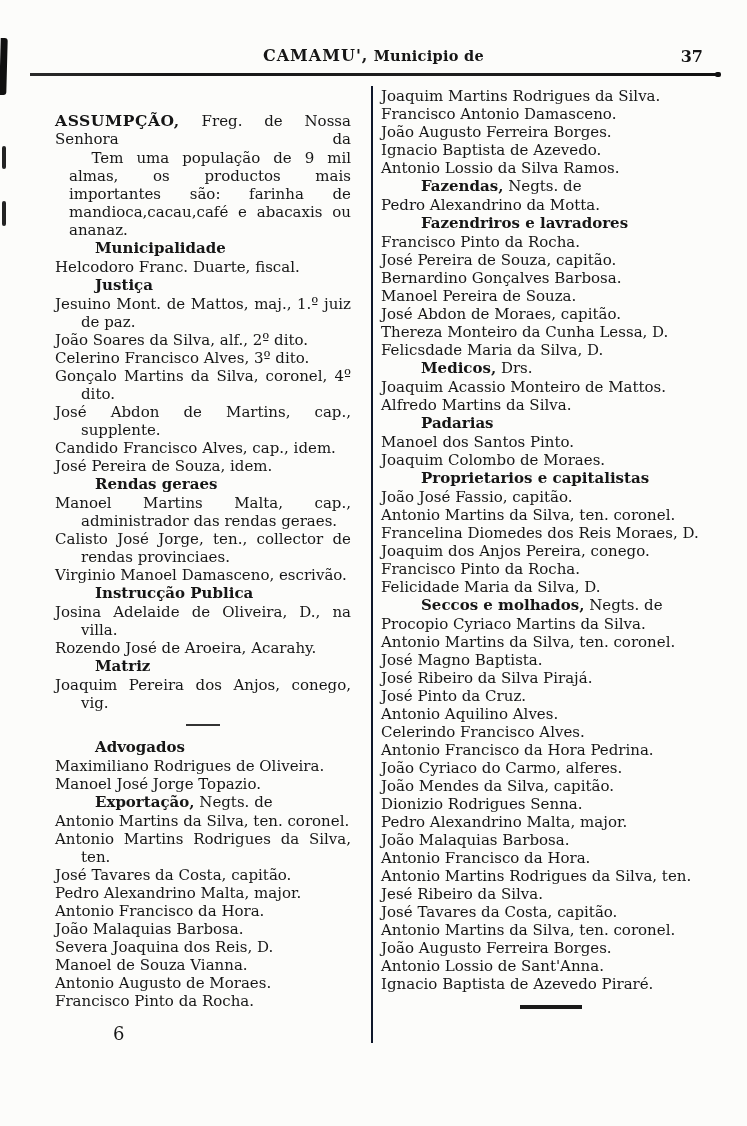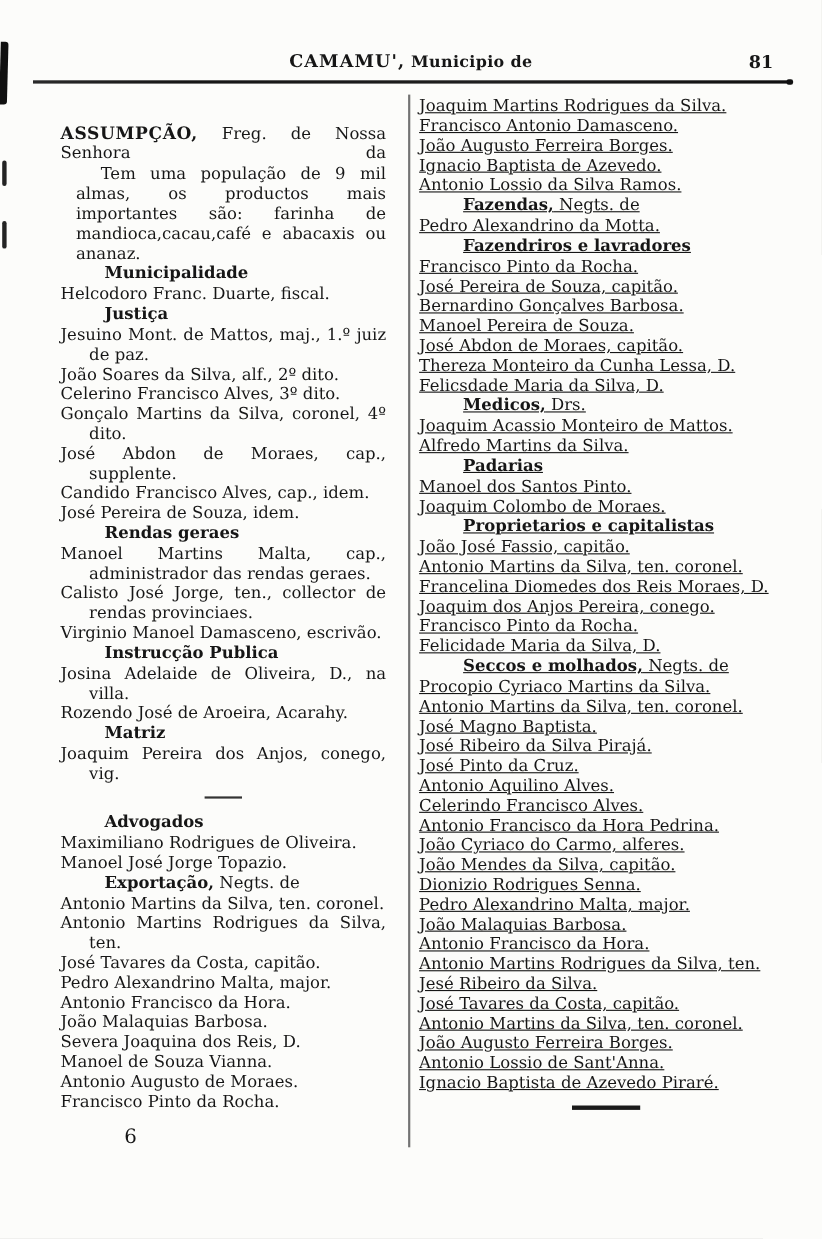--- a/index.html
+++ b/index.html
@@ -25,21 +25,21 @@
   .page-number { position:absolute; right:14px; top:1px; font-weight:bold; font-size:16px; }
 
   .header-rule { position:absolute; top:73px; left:30px; width:689px; height:3px;
                  background:linear-gradient(90deg,#2a2a2a,#161616 20%,#1f1f1f 60%,#101010); }
   .header-rule::after { content:""; position:absolute; right:-2px; top:-1px; width:6px; height:5px;
                  background:#111; border-radius:2px; }
 
   .columns { position:absolute; top:86px; left:55px; right:26px; display:flex; align-items:stretch; }
   .col { font-size:15px; line-height:18px; }
   .col-left { width:316px; padding-right:20px; box-sizing:border-box; }
-  .col-right { flex:1; border-left:2px solid #737373; padding-left:8px; box-sizing:border-box;text-decoration:underline; }
+  .col-right { flex:1; border-left:2px solid #0f172a; padding-left:8px; box-sizing:border-box; }
 
   .b { font-weight:bold; }
 
   .intro { margin-top:26px; }
   .intro-lead { text-align:justify; text-align-last:justify; }
   .intro-lead .b { font-size:15.5px; letter-spacing:0.6px; }
   .intro-body { margin:1px 0 0 14px; text-indent:1.5em; text-align:justify; }
 
   .section { }
   .section-title { padding-left:40px; }
@@ -60,21 +60,21 @@
 <div class="page">
 
   <div class="artifact a1"></div>
   <div class="artifact a2"></div>
   <div class="artifact a3"></div>
 
   <header class="page-header">
     <div class="running-title">
       <span class="rt-bold">CAMAMU',</span><span class="rt-rest"> Municipio de</span>
     </div>
-    <div class="page-number">81</div>
+    <div class="page-number">37</div>
   </header>
 
   <div class="header-rule"></div>
 
   <main class="columns">
 
     <section class="col col-left">
       <div class="intro">
         <div class="intro-lead">
           <span class="b">ASSUMPÇÃO,</span><span> Freg. de Nossa Senhora da</span>
@@ -93,21 +93,21 @@
 
   <div class="section">
     <div class="section-title">
       <span class="b">Justiça</span><span class="title-rest"></span>
     </div>
     <div class="entries">
               <div class="entry">Jesuino Mont. de Mattos, maj., 1.º juiz de paz.</div>
               <div class="entry">João Soares da Silva, alf., 2º dito.</div>
               <div class="entry">Celerino Francisco Alves, 3º dito.</div>
               <div class="entry">Gonçalo Martins da Silva, coronel, 4º dito.</div>
-              <div class="entry">José Abdon de Moraes, cap., supplente.</div>
+              <div class="entry">José Abdon de Martins, cap., supplente.</div>
               <div class="entry">Candido Francisco Alves, cap., idem.</div>
               <div class="entry">José Pereira de Souza, idem.</div>
             </div>
   </div>
 
   <div class="section">
     <div class="section-title">
       <span class="b">Rendas geraes</span><span class="title-rest"></span>
     </div>
     <div class="entries">

